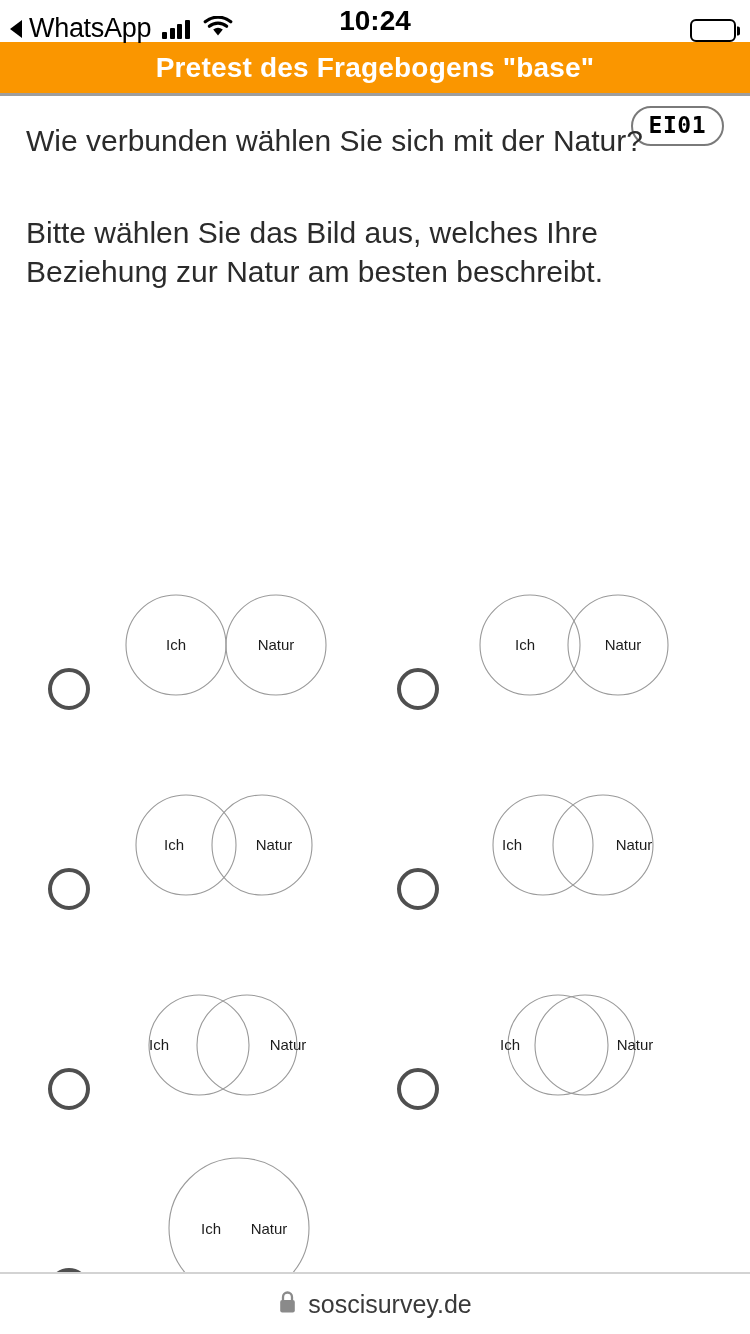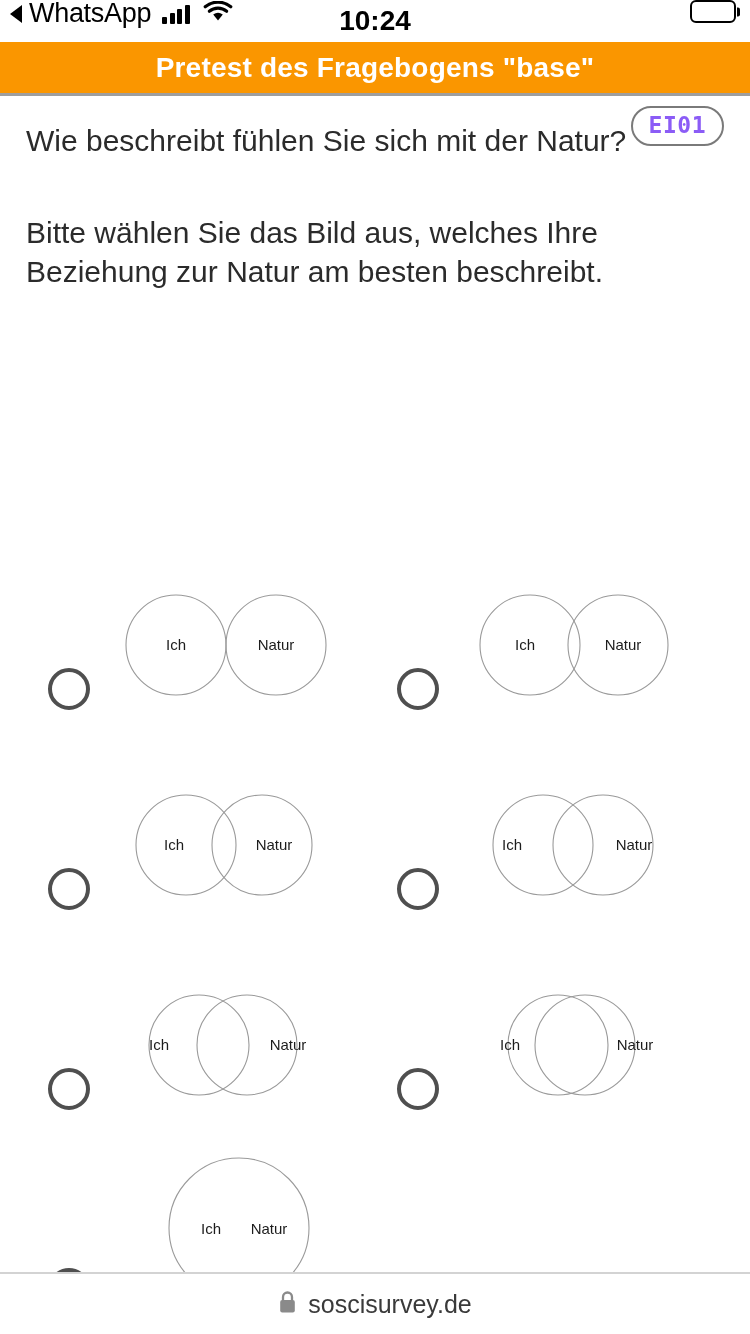--- a/index.html
+++ b/index.html
@@ -21,21 +21,21 @@
     flex-direction: column;
   }
 
   
   .statusbar {
     position: relative;
     height: 42px;
     flex: 0 0 42px;
     background: #ffffff;
     display: flex;
-    align-items: flex-start;
+    align-items: flex-end;
     padding: 0 14px 0 10px;
   }
   .sb-left {
     display: flex;
     align-items: center;
     gap: 7px;
   }
   .sb-back-arrow {
     width: 0; height: 0;
     border-top: 9px solid transparent;
@@ -140,21 +140,21 @@
     position: absolute;
     right: 0;
     top: 10px;
     border: 2px solid #7a7a7a;
     border-radius: 20px;
     background: #ffffff;
     padding: 6px 16px 7px;
     font-family: "DejaVu Sans Mono", monospace;
     font-size: 23px;
     font-weight: 700;
-    color: #8b5cf6;
+    color: #000000;
     letter-spacing: 0.5px;
     line-height: 1;
     z-index: 1;
   }
 
   .qtitle {
     position: relative;
     font-size: 30px;
     line-height: 1.27;
     color: #2b2b2b;
@@ -271,21 +271,21 @@
   </div>
 
   <div class="titlebar">
     <div class="titlebar-text">Pretest des Fragebogens "base"</div>
   </div>
 
   <div class="content">
 
     <div class="qblock">
       <div class="qbadge">EI01</div>
-      <div class="qtitle">Wie beschreibt fühlen Sie sich mit der Natur?</div>
+      <div class="qtitle">Wie verbunden wählen Sie sich mit der Natur?</div>
       <div class="qinstruction">Bitte wählen Sie das Bild aus, welches Ihre Beziehung zur Natur am besten beschreibt.</div>
     </div>
 
     <div class="options">
 
       <div class="opt-row">
 
         <label class="option">
           <span class="radio"></span>
           <svg class="venn" width="230" height="130" viewBox="0 0 230 130">

